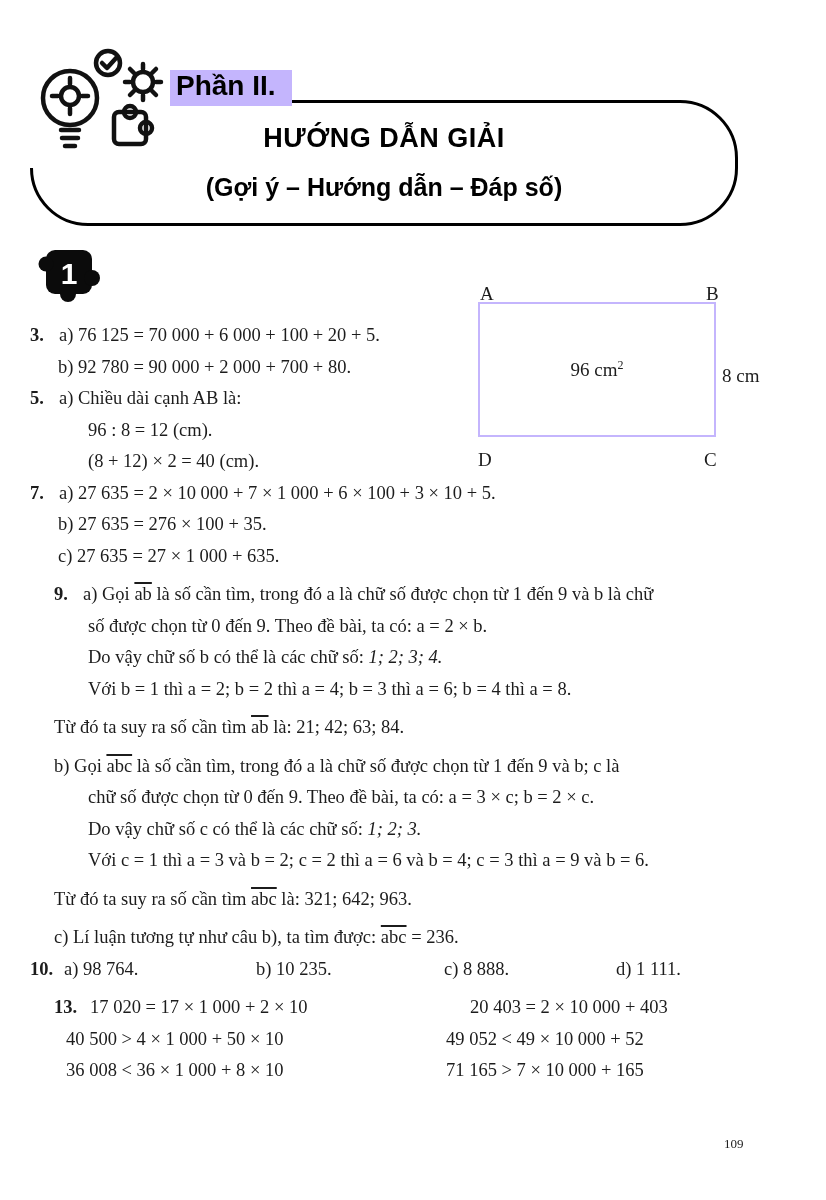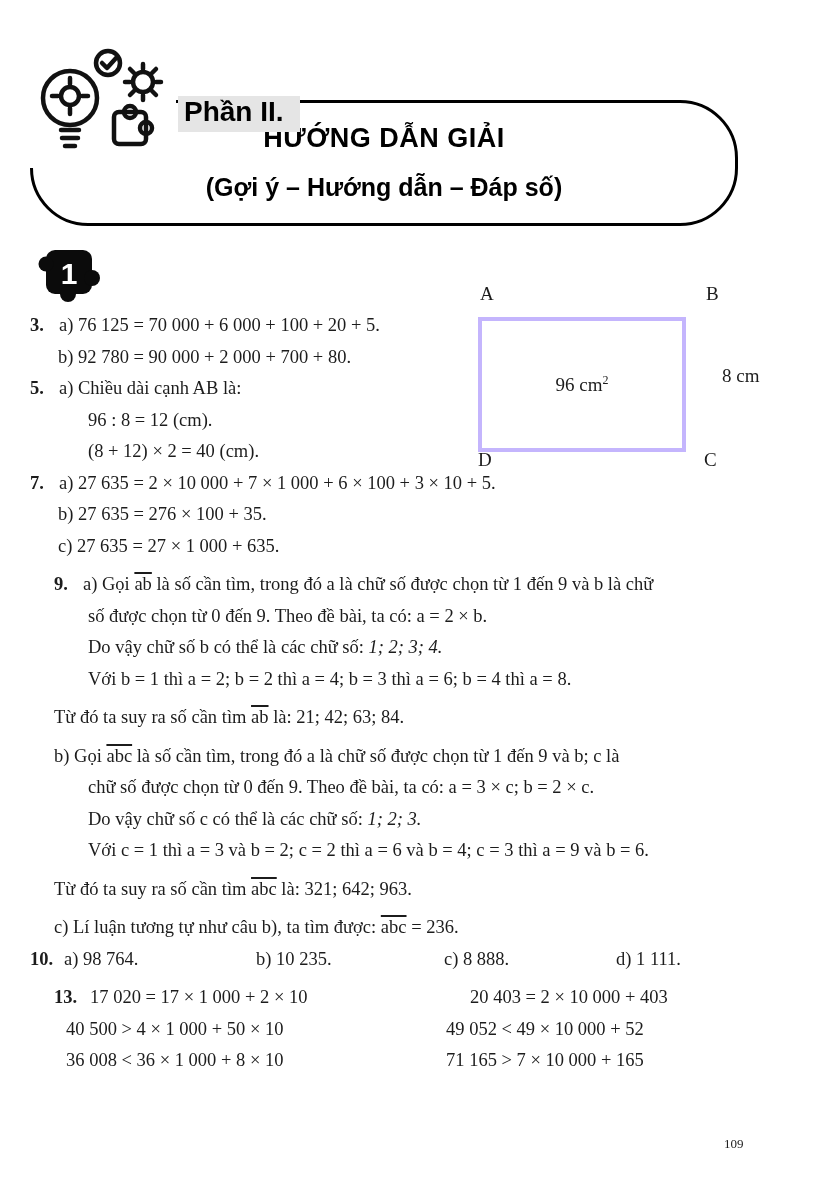--- a/index.html
+++ b/index.html
@@ -39,29 +39,28 @@
     font-size: 27px;
     letter-spacing: 0.5px;
   }
   .hdr-subtitle {
     font-size: 25px;
     margin-top: 19px;
   }
   .part-label {
     position: absolute;
     left: 170px;
-    top: 96px;
+    top: 70px;
     z-index: 3;
-    background: #e5e5e5;
+    background: #c4b5fd;
     padding: 0 16px 4px 6px;
     font-family: "Liberation Sans", "DejaVu Sans", sans-serif;
     font-weight: bold;
     font-size: 28px;
     color: #000;
-    margin-left: 8px;
   }
   .header-icon {
     position: absolute;
     left: 24px;
     top: 40px;
     width: 152px;
     height: 128px;
     background: #fff;
     z-index: 2;
     display: flex;
@@ -90,41 +89,41 @@
     z-index: 1;
   }
   .diagram .corner { position: absolute; }
   .diagram .corner.tl { left: 2px;   top: 0; }
   .diagram .corner.tr { left: 228px; top: 0; }
   .diagram .corner.bl { left: 0;     top: 166px; }
   .diagram .corner.br { left: 226px; top: 166px; }
   .diagram .rect {
     position: absolute;
     left: 0;
-    top: 34px;
-    width: 208px;
+    top: 19px;
+    width: 238px;
     height: 135px;
-    border: 4px solid #c4b5fd;
+    border: 2px solid #c4b5fd;
     box-sizing: border-box;
     display: flex;
     align-items: center;
     justify-content: center;
   }
   .diagram .area sup { font-size: 12px; }
   .diagram .side-label {
     position: absolute;
     left: 244px;
     top: 82px;
   }
 
   
   .content {
     position: absolute;
     left: 30px;
-    top: 310px;
+    top: 320px;
     width: 740px;
     font-size: 18.5px;
     line-height: 31.5px;
     z-index: 2;
   }
   .pline { white-space: nowrap; }
   .pline .pnum {
     display: inline-block;
     min-width: 29px;
     font-weight: bold;

